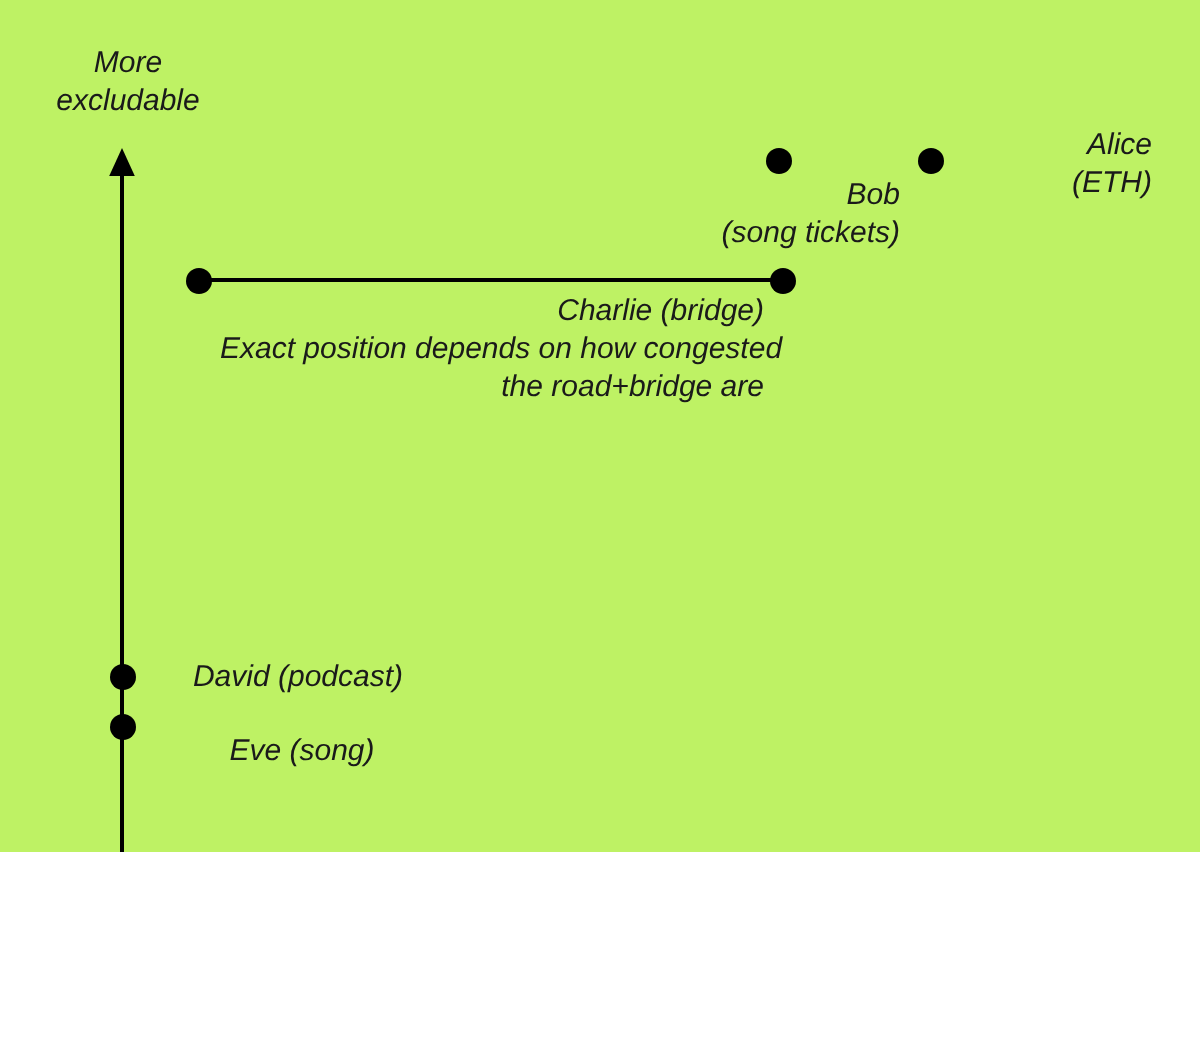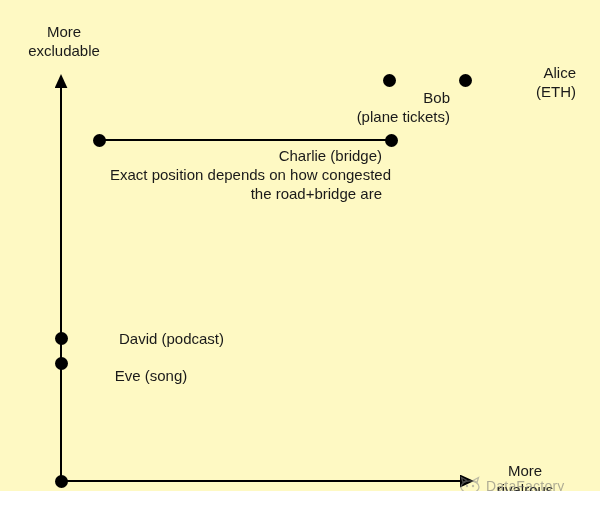--- a/index.html
+++ b/index.html
@@ -6,23 +6,24 @@
     margin: 0;
     padding: 0;
     background: #ffffff;
   }
   body {
     font-family: "Liberation Sans", sans-serif;
   }
   #stage {
     position: relative;
     width: 600px;
-    height: 491px;
-    background: #fef9c3;
+    height: 426px;
+    background: #bef264;
     overflow: hidden;
+    font-style: italic;
   }
   .axis-svg {
     position: absolute;
     left: 0;
     top: 0;
     width: 600px;
     height: 519px;
   }
   .lbl {
     position: absolute;
@@ -54,21 +55,21 @@
   #x-axis-title {
     left: 470px;
     top: 461px;
     width: 110px;
     text-align: center;
   }
   
   #label-alice   { left: 478px; top: 63px;  width: 98px; }
   #label-bob     { left: 330px; top: 88px;  width: 120px; }
   #label-charlie { left: 110px; top: 146px; width: 272px; }
-  #label-david   { left: 74px;  top: 329px; width: 150px; text-align: right; }
+  #label-david   { left: 74px;  top: 329px; width: 150px; text-align: center; }
   #label-eve     { left: 86px;  top: 366px; width: 130px; text-align: center; }
   #label-fred    { left: 62px;  top: 427px; width: 120px; }
   
   #watermark {
     position: absolute;
     left: 458px;
     top: 476px;
     display: flex;
     align-items: flex-end;
     gap: 4px;
@@ -114,21 +115,21 @@
   <div class="lbl" id="y-axis-title">More
 excludable</div>
 
   <div class="lbl" id="x-axis-title">More
 rivalrous</div>
 
   <div class="lbl" id="label-alice">Alice
 (ETH)</div>
 
   <div class="lbl" id="label-bob">Bob
-(plane tickets)</div>
+(song tickets)</div>
 
   <div class="lbl" id="label-charlie">Charlie (bridge)
 Exact position depends on how congested
 the road+bridge are</div>
 
   <div class="lbl lbl-left" id="label-david">David (podcast)</div>
 
   <div class="lbl lbl-left" id="label-eve">Eve (song)</div>
 
 

